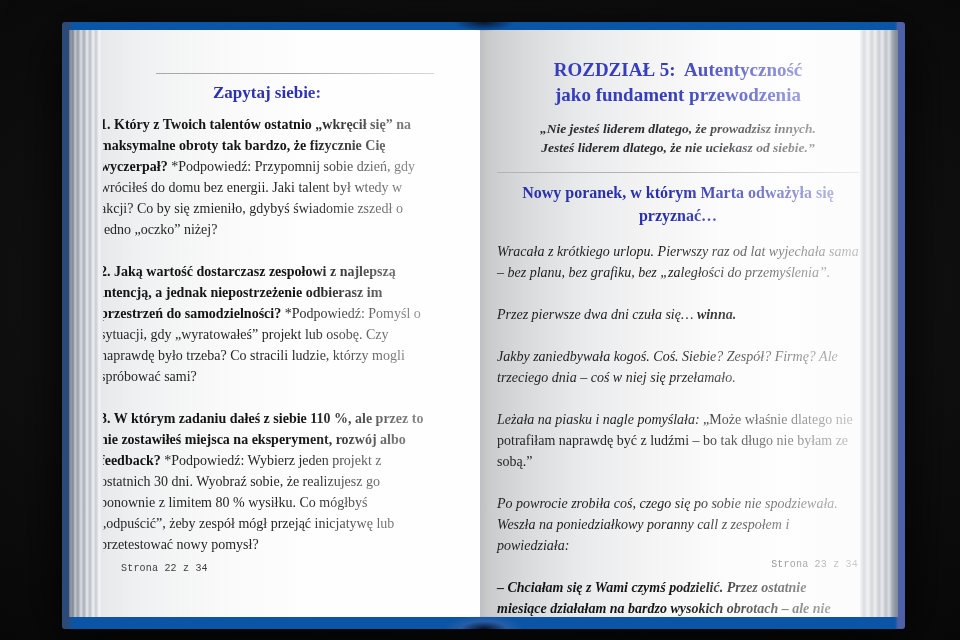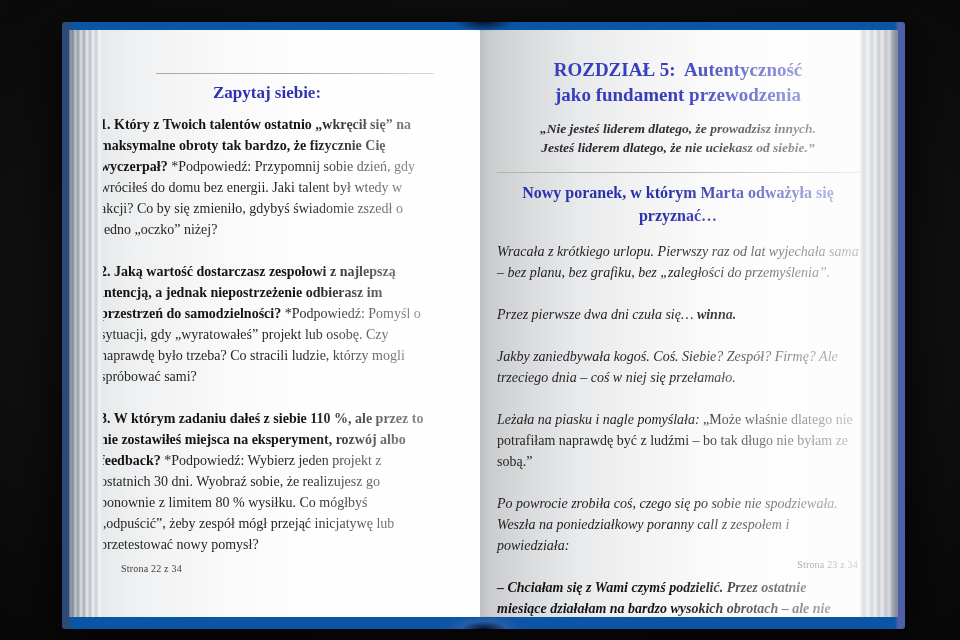--- a/index.html
+++ b/index.html
@@ -79,21 +79,21 @@
   .paras-left  { margin-top:10px; }
   .paras-right { margin-top:14px; }
   .paras p { font-size:14px; line-height:21px; margin:0 0 21px 0; color:#242424; }
   .seg-bold        { font-weight:700; color:#141414; }
   .seg-regular     { font-weight:400; font-style:normal; color:#262626; }
   .seg-italic      { font-style:italic; color:#1f1f20; }
   .seg-bold-italic { font-style:italic; font-weight:700; color:#141415; }
 
   .footer {
     position:absolute; z-index:2;
-    font-family:Liberation Serif, serif;
+    font-family:Liberation Mono, monospace;
     font-size:10px; letter-spacing:0.2px; color:#3e3e3e;
   }
   .footer-left  { left:52px; top:533px; }
   .footer-right { right:40px; top:529px; color:#4a4a4a; }
 </style>
 </head>
 <body>
 
 <div class="stage">
   <div class="book">

